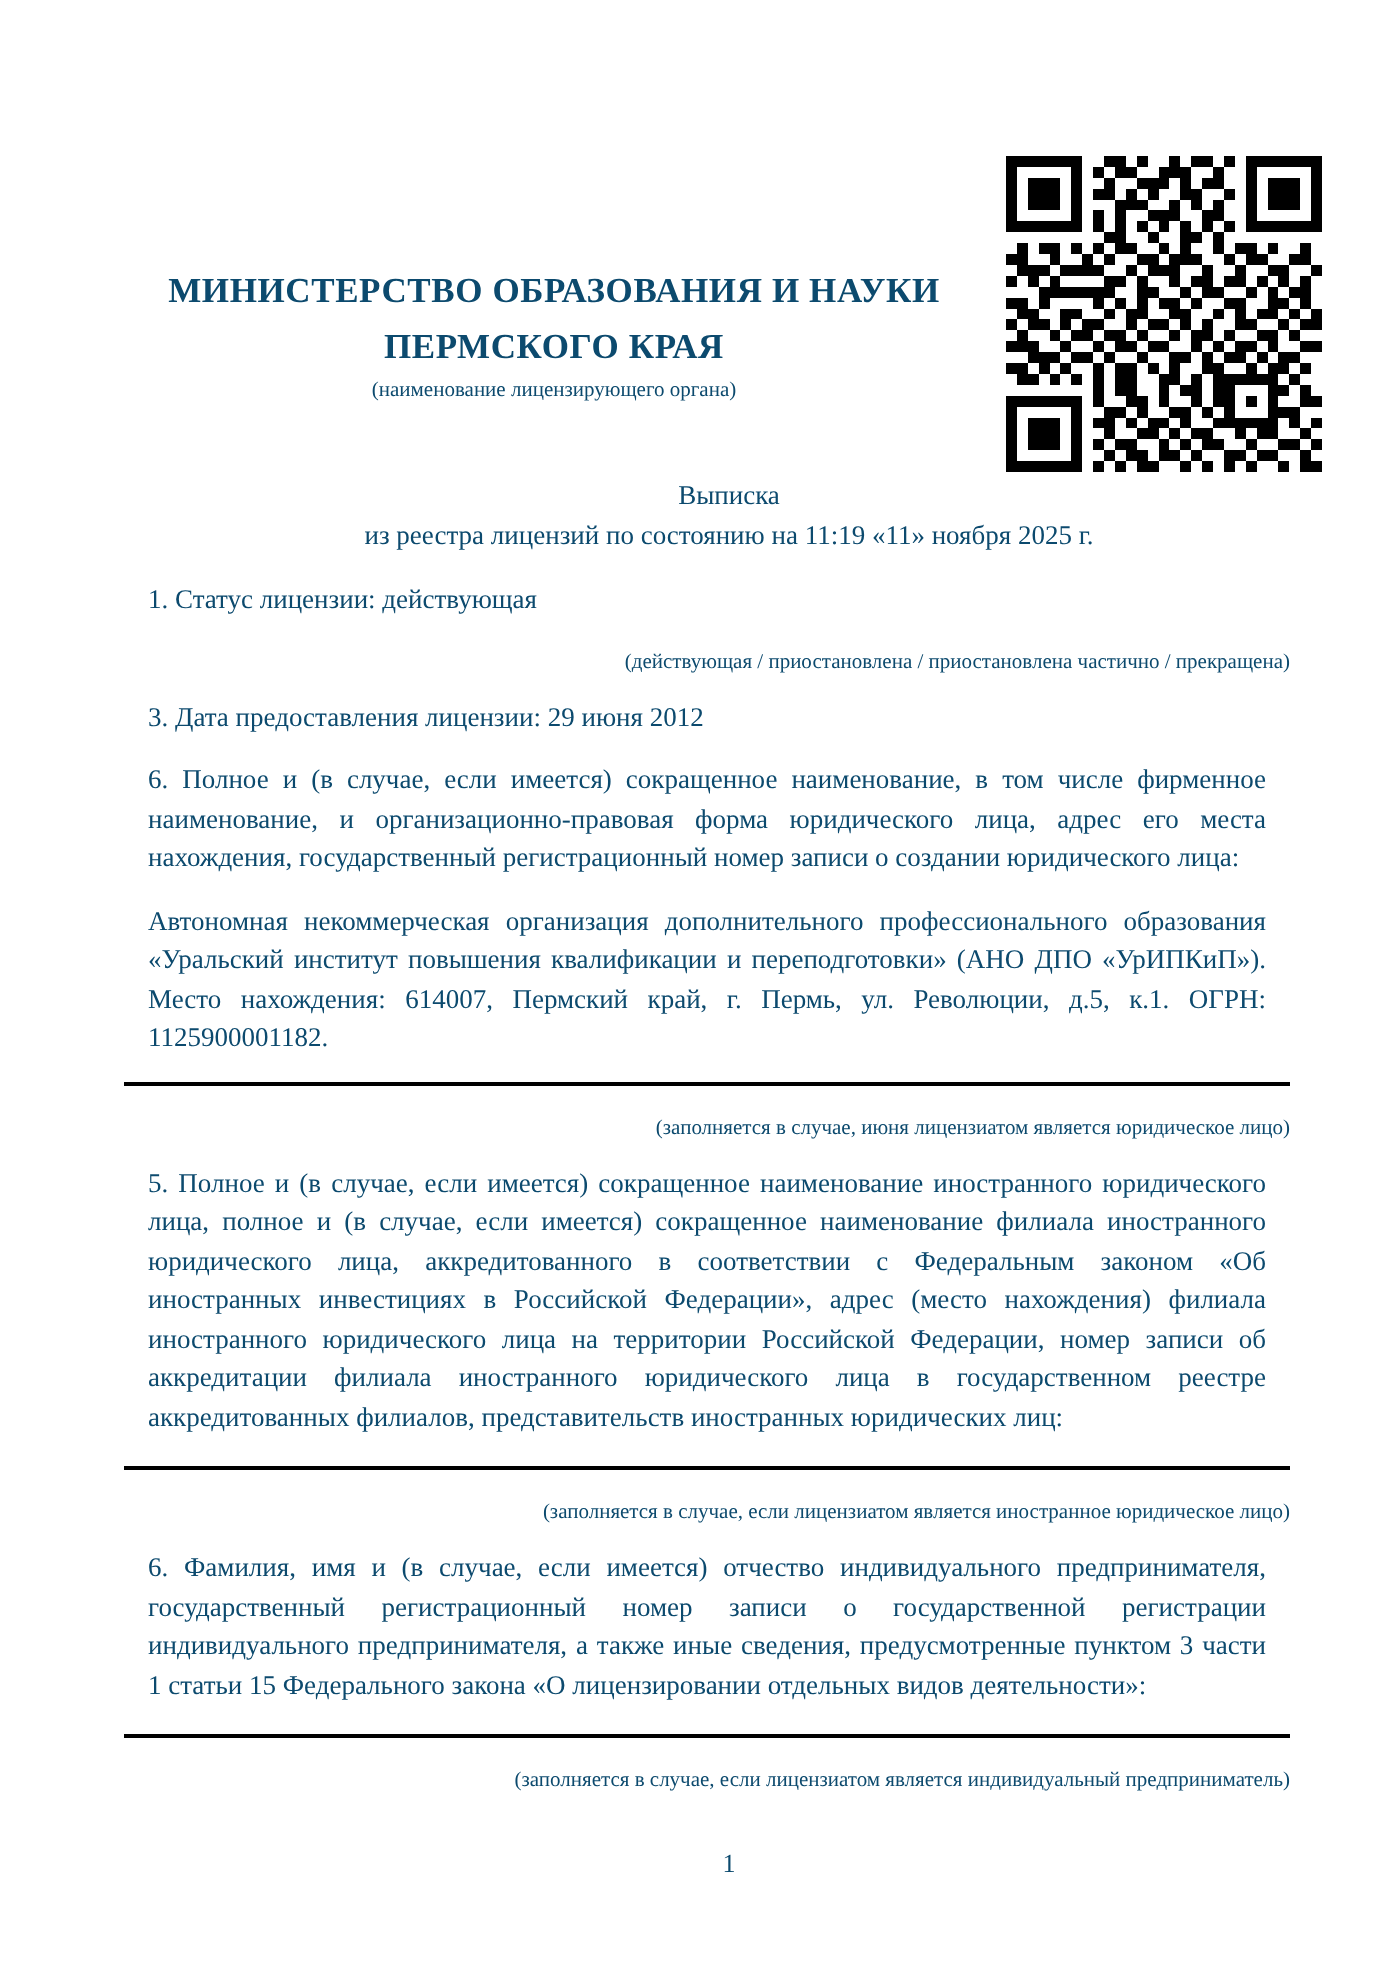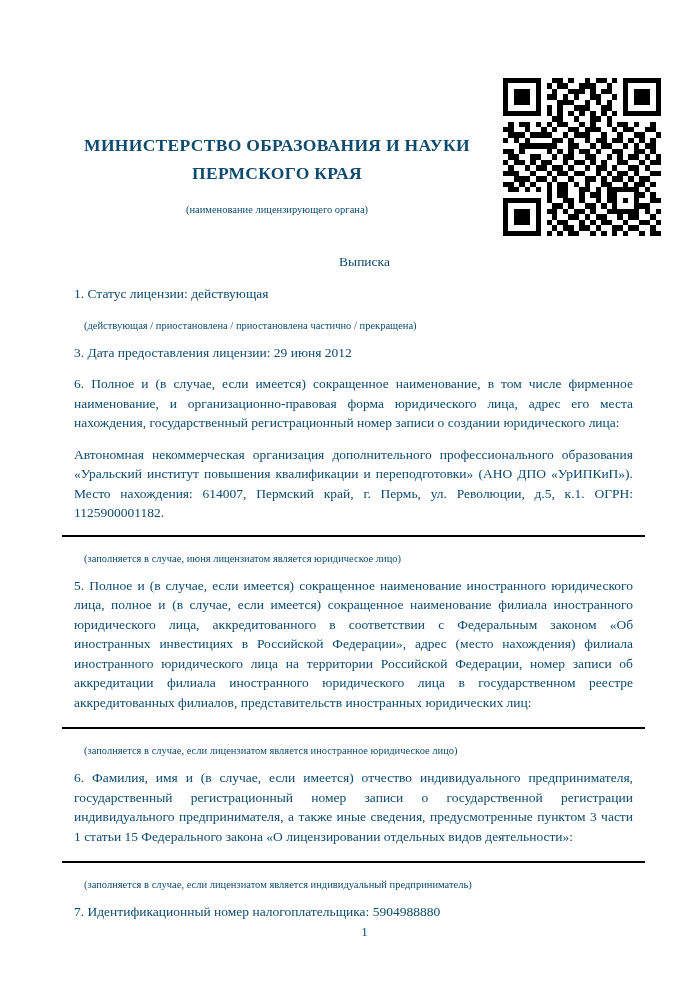--- a/index.html
+++ b/index.html
@@ -24,40 +24,40 @@
     text-align: center;
     font-weight: bold;
     font-size: 17.5px;
     line-height: 28px;
     letter-spacing: 0.3px;
   }
   .org-caption {
     width: 430px;
     text-align: center;
     font-size: 10.5px;
-    margin-top: 17px;
+    margin-top: 3px;
   }
   .doc-title {
     margin-top: 37px;
     width: 100%;
     padding-left: 22px;
     box-sizing: border-box;
     text-align: center;
     font-size: 13.5px;
     line-height: 20px;
   }
   p.item {
     margin: 12px;
     font-size: 13.5px;
     line-height: 19.5px;
   }
   .just { text-align: justify; }
   .caption {
     font-size: 10.5px;
-    text-align: left;
+    text-align: right;
     padding-left: 22px;
     box-sizing: border-box;
     margin-top: 16px;
   }
   .rule {
     border-top: 2px solid #000000;
     height: 0;
     margin-top: 2px;
   }
   .rule.gap { margin-top: 15px; }
@@ -535,20 +535,21 @@
   <div class="content">
 
     <div class="org-header">
       <div>МИНИСТЕРСТВО ОБРАЗОВАНИЯ И НАУКИ</div>
       <div>ПЕРМСКОГО КРАЯ</div>
     </div>
     <div class="org-caption">(наименование лицензирующего органа)</div>
 
     <div class="doc-title">
       <div>Выписка</div>
+      <div>из реестра лицензий по состоянию на 11:19 «11» ноября 2025 г.</div>
     </div>
 
     <p class="item mt28">1. Статус лицензии: действующая</p>
     <div class="caption">(действующая / приостановлена / приостановлена частично / прекращена)</div>
 
 
     <p class="item mt12">3. Дата предоставления лицензии: 29 июня 2012</p>
 
     <p class="item just mt12">6. Полное и (в случае, если имеется) сокращенное наименование, в том числе фирменное наименование, и организационно-правовая форма юридического лица, адрес его места нахождения, государственный регистрационный номер записи о создании юридического лица:</p>
     <p class="item just">Автономная некоммерческая организация дополнительного профессионального образования «Уральский институт повышения квалификации и переподготовки» (АНО ДПО «УрИПКиП»). Место нахождения: 614007, Пермский край, г. Пермь, ул. Революции, д.5, к.1. ОГРН: 1125900001182.</p>
@@ -556,19 +557,18 @@
     <div class="caption">(заполняется в случае, июня лицензиатом является юридическое лицо)</div>
 
     <p class="item just mt10">5. Полное и (в случае, если имеется) сокращенное наименование иностранного юридического лица, полное и (в случае, если имеется) сокращенное наименование филиала иностранного юридического лица, аккредитованного в соответствии с Федеральным законом «Об иностранных инвестициях в Российской Федерации», адрес (место нахождения) филиала иностранного юридического лица на территории Российской Федерации, номер записи об аккредитации филиала иностранного юридического лица в государственном реестре аккредитованных филиалов, представительств иностранных юридических лиц:</p>
     <div class="rule gap"></div>
     <div class="caption">(заполняется в случае, если лицензиатом является иностранное юридическое лицо)</div>
 
     <p class="item just mt10">6. Фамилия, имя и (в случае, если имеется) отчество индивидуального предпринимателя, государственный регистрационный номер записи о государственной регистрации индивидуального предпринимателя, а также иные сведения, предусмотренные пунктом 3 части 1 статьи 15 Федерального закона «О лицензировании отдельных видов деятельности»:</p>
     <div class="rule gap"></div>
     <div class="caption">(заполняется в случае, если лицензиатом является индивидуальный предприниматель)</div>
 
-    <p class="item mt12">7. Идентификационный номер налогоплательщика: 5904988880</p>
 
   </div>
 
   <div class="page-number">1</div>
 
 </div>
 
 </body></html>

